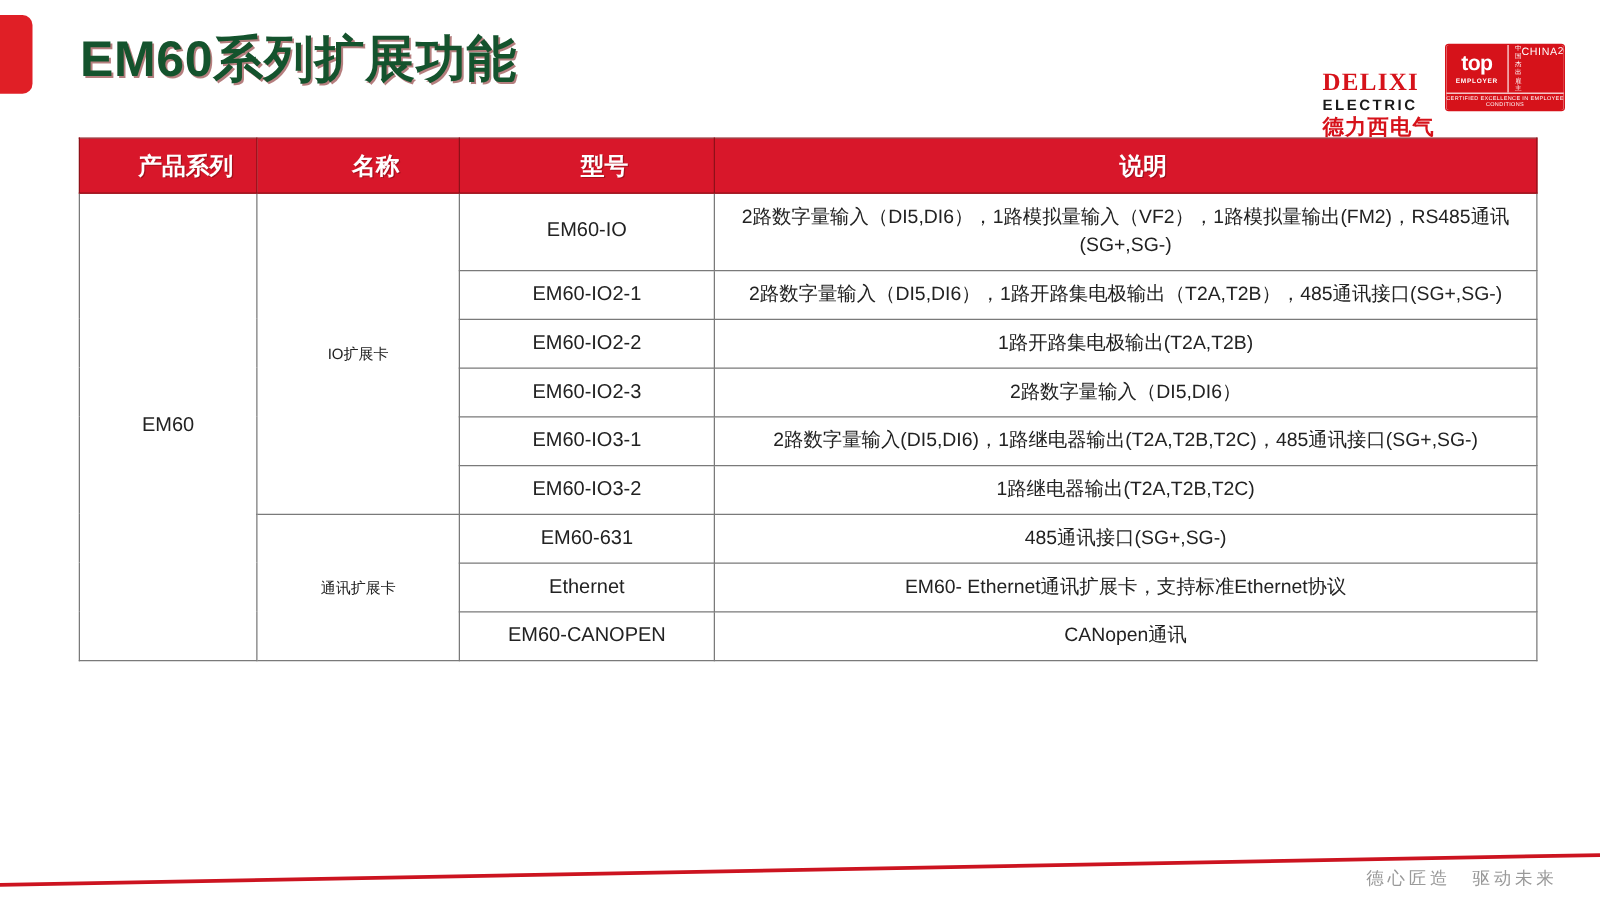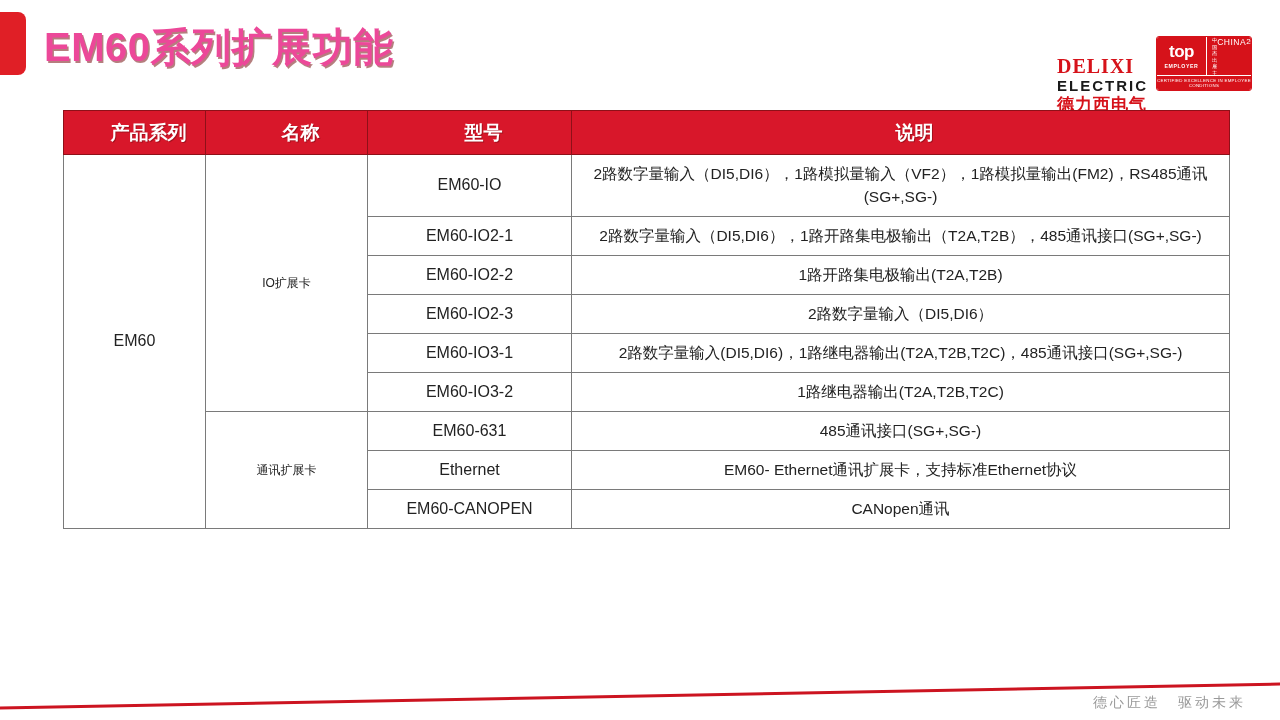--- a/index.html
+++ b/index.html
@@ -18,24 +18,24 @@
   
   .title-accent {
     position: absolute;
     left: -8px; top: 12px;
     width: 34px; height: 63px;
     background: #e01f26;
     border-radius: 8px;
   }
   .slide-title {
     position: absolute;
-    left: 44px; top: 20px;
+    left: 64px; top: 20px;
     font-size: 40px;
     font-weight: bold;
-    color: #ec4899;
+    color: #14532d;
     letter-spacing: 0.5px;
     text-shadow: 1.5px 1.5px 0 rgba(120,20,20,0.55);
     white-space: nowrap;
   }
 
   
   .brand-wrap {
     position: absolute;
     right: 28px; top: 14px;
     display: flex;
@@ -51,21 +51,21 @@
     margin-top: 40px;
   }
   .delixi-name {
     font-size: 20px;
     font-weight: bold;
     color: #d6121a;
     letter-spacing: 1px;
     font-family: "Liberation Serif", "DejaVu Serif", serif;
   }
   .delixi-sub {
-    font-size: 15px;
+    font-size: 12px;
     font-weight: bold;
     color: #1a1a1a;
     letter-spacing: 2px;
     margin-top: 2px;
   }
   .delixi-cn {
     font-size: 17px;
     font-weight: bold;
     color: #d6121a;
     letter-spacing: 1px;

